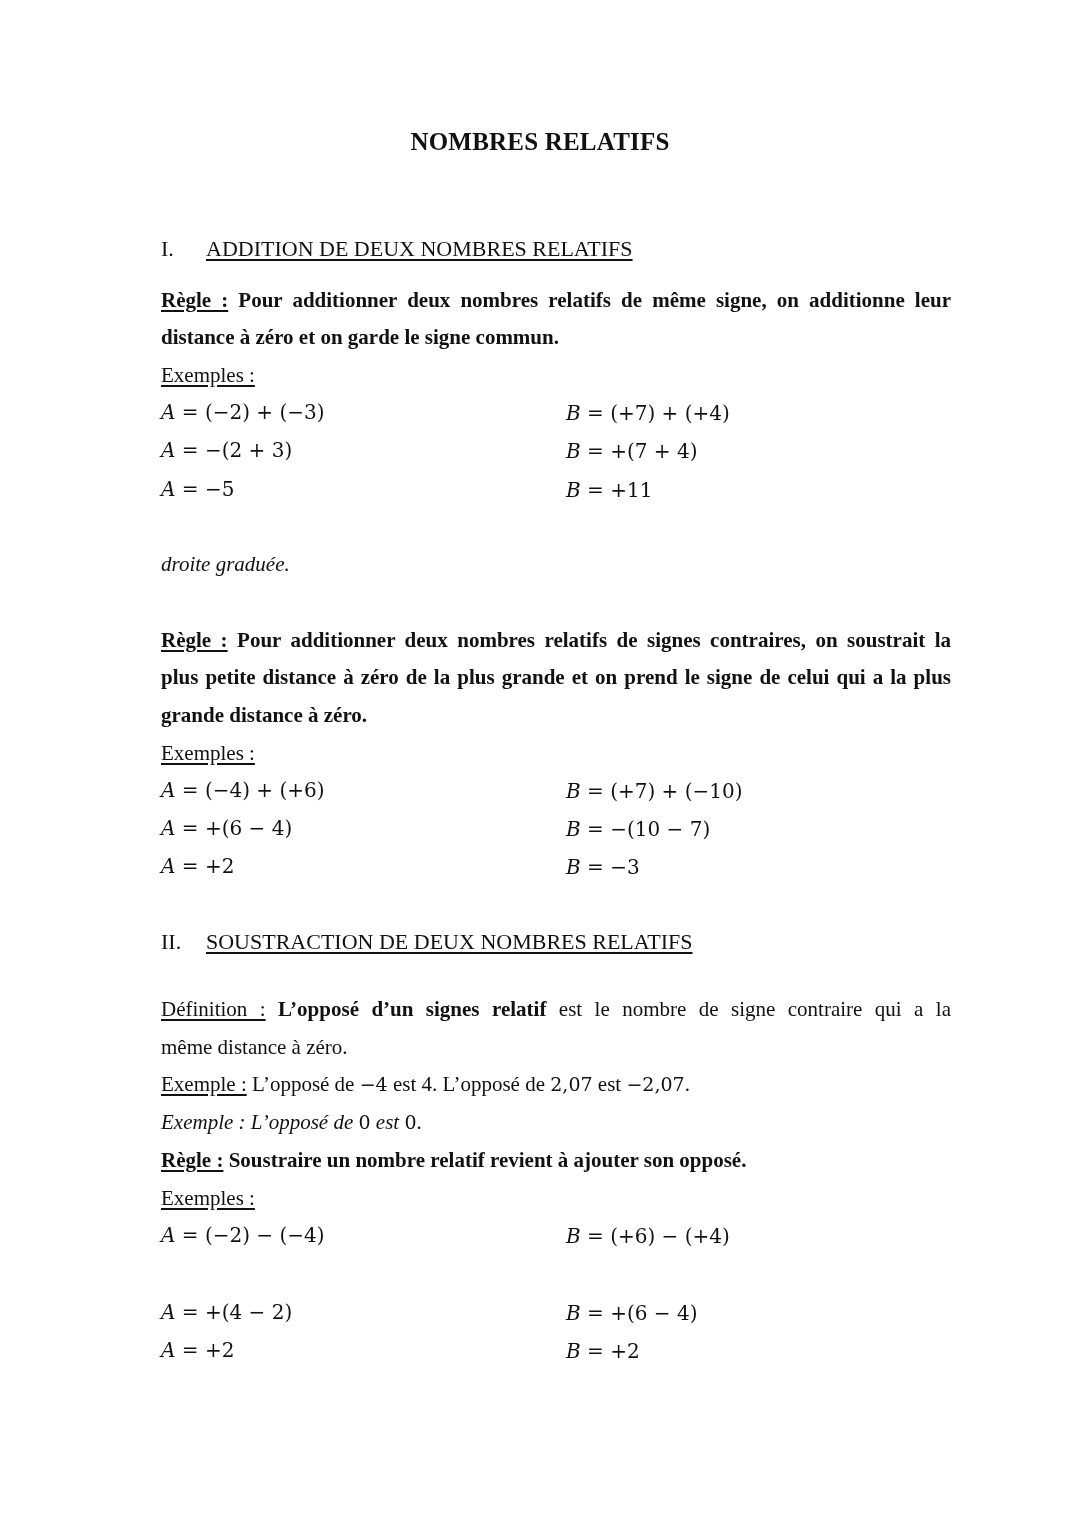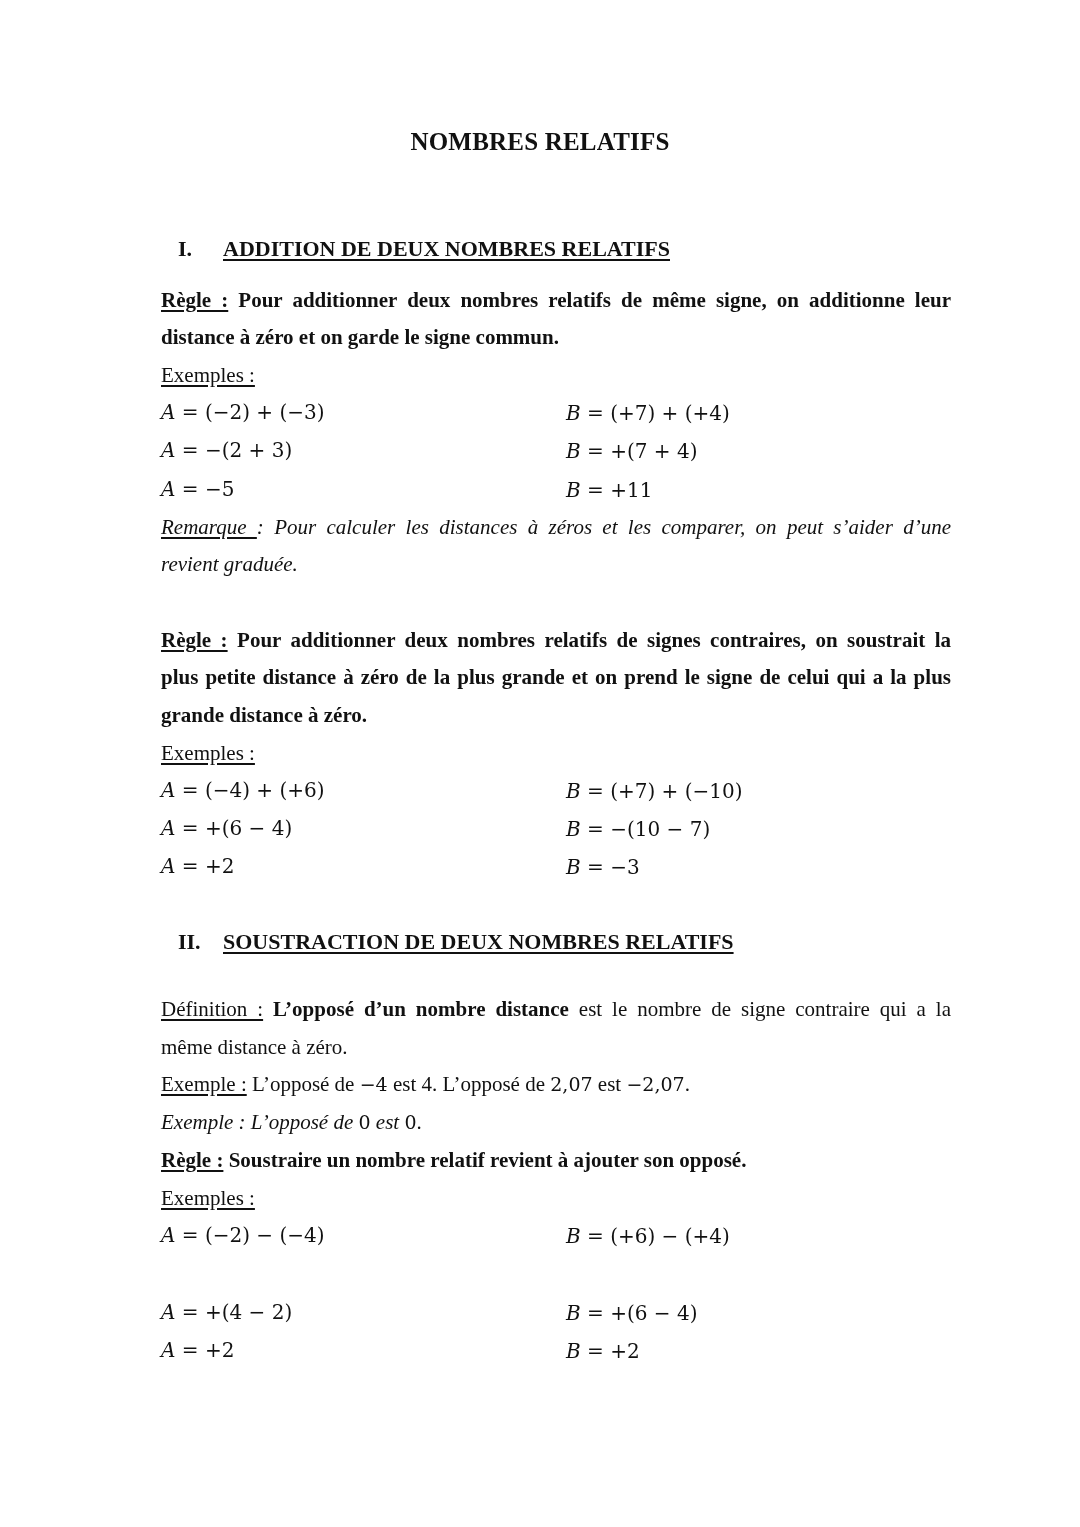--- a/index.html
+++ b/index.html
@@ -25,22 +25,22 @@
       position: absolute;
       left: 0; width: 1080px;
       top: 128px;
       text-align: center;
       font-weight: bold;
       font-size: 25px;
       letter-spacing: 0.2px;
     }
     .section-head {
       position: absolute;
-      left: 178px;
-      font-weight: bold;
+      left: 161px;
+      font-weight: normal;
       font-size: 22px;
       white-space: nowrap;
     }
     .section-head .num {
       display: inline-block;
       width: 45px;
     }
     .section-head .txt {
       text-decoration: underline;
       text-decoration-thickness: 2px;
@@ -103,24 +103,21 @@
   </div>
   <div class="math-row math" style="top:437px;">
     <span class="colA"><span class="var">A</span><span> = −(2 + 3)</span></span>
     <span class="colB"><span class="var">B</span><span> = +(7 + 4)</span></span>
   </div>
   <div class="math-row math" style="top:476px;">
     <span class="colA"><span class="var">A</span><span> = −5</span></span>
     <span class="colB"><span class="var">B</span><span> = +11</span></span>
   </div>
 
-  <div class="line justify ital" style="top:514px;">
-    <span class="u">Remarque </span><span>: Pour calculer les distances à zéros et les comparer, on peut s’aider d’une</span>
-  </div>
-  <div class="line ital" style="top:551px;">revient graduée.</div>
+  <div class="line ital" style="top:551px;">droite graduée.</div>
 
   <div class="line justify bold" style="top:664px;">plus petite distance à zéro de la plus grande et on prend le signe de celui qui a la plus</div>
   <div class="line justify bold" style="top:627px;">
     <span class="u">Règle :</span><span> Pour additionner deux nombres relatifs de signes contraires, on soustrait la</span>
   </div>
   <div class="line bold" style="top:702px;">grande distance à zéro.</div>
 
   <div class="line" style="top:740px;">
     <span class="u">Exemples :</span>
   </div>
@@ -136,21 +133,21 @@
   <div class="math-row math" style="top:853px;">
     <span class="colA"><span class="var">A</span><span> = +2</span></span>
     <span class="colB"><span class="var">B</span><span> = −3</span></span>
   </div>
 
   <div class="section-head" style="top:929px;">
     <span class="num">II.</span><span class="txt">SOUSTRACTION DE DEUX NOMBRES RELATIFS</span>
   </div>
 
   <div class="line justify" style="top:996px;">
-    <span class="u">Définition :</span><span class="bold"> L’opposé d’un nombre distance</span><span> est le nombre de signe contraire qui a la</span>
+    <span class="u">Définition :</span><span class="bold"> L’opposé d’un signes relatif</span><span> est le nombre de signe contraire qui a la</span>
   </div>
   <div class="line" style="top:1034px;">même distance à zéro.</div>
 
   <div class="line" style="top:1071px;">
     <span class="u">Exemple :</span><span> L’opposé de </span><span class="mnum">−4</span><span> est 4. L’opposé de </span><span class="mnum">2,07</span><span> est </span><span class="mnum">−2,07</span><span>.</span>
   </div>
 
   <div class="line ital" style="top:1109px;">
     <span>Exemple : L’opposé de </span><span class="mnum" style="font-style:normal;">0</span><span> est </span><span class="mnum" style="font-style:normal;">0</span><span style="font-style:normal;">.</span>
   </div>

